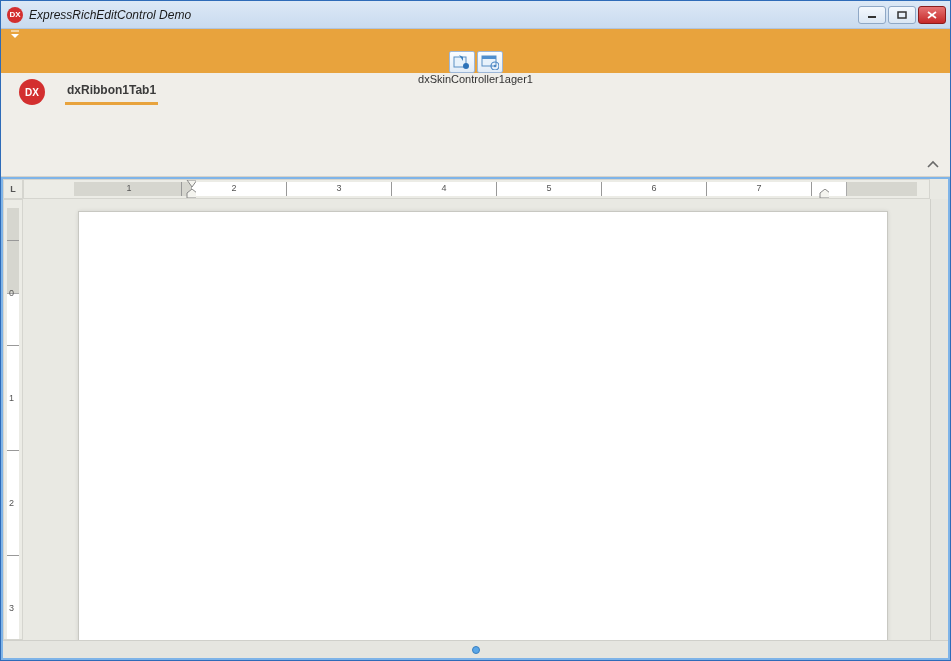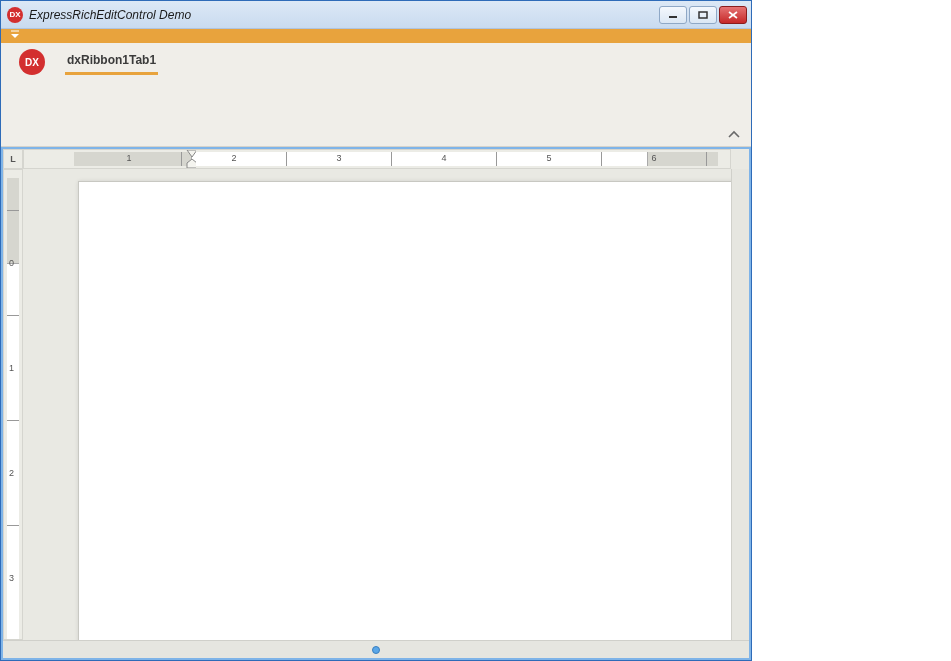--- a/index.html
+++ b/index.html
@@ -3,21 +3,21 @@
 <meta charset="utf-8">
 <style>
   * { box-sizing: border-box; }
   html, body {
     margin: 0; padding: 0;
     font-family: "Segoe UI", Tahoma, Arial, sans-serif;
     font-size: 12px;
     background: #fff;
   }
   .window {
-    width: 752px; height: 661px;
+    width: 951px; height: 661px;
     border: 1px solid #2e6bb8;
     display: flex; flex-direction: column;
     position: relative;
     background: #fff;
   }
   .titlebar {
     height: 28px;
     background: linear-gradient(#dce8f6, #c9dbef);
     border-bottom: 1px solid #b0c4de;
     display: flex; align-items: center;
@@ -205,20 +205,40 @@
 
   <div class="qat">
     <div class="caret">
       <svg width="8" height="10" viewBox="0 0 8 10">
         <line x1="0" y1="1" x2="8" y2="1" stroke="#fff" stroke-width="1"></line>
         <polygon points="0,4 8,4 4,8" fill="#fff"></polygon>
       </svg>
     </div>
   </div>
 
+  <div class="ribbon-strip">
+    <div class="tray-icons">
+      <div class="ico-btn">
+        <svg width="18" height="16">
+          <rect x="1" y="3" width="12" height="10" fill="#e8f2fb" stroke="#5a8fc4"></rect>
+          <path d="M6 1 L10 3 L10 7 Z" fill="#3a7fbf"></path>
+          <circle cx="13" cy="12" r="3" fill="#2d72b8"></circle>
+        </svg>
+      </div>
+      <div class="ico-btn">
+        <svg width="18" height="16">
+          <rect x="1" y="2" width="14" height="10" fill="#e8f2fb" stroke="#5a8fc4"></rect>
+          <rect x="1" y="2" width="14" height="3" fill="#4f8fcf"></rect>
+          <circle cx="14" cy="12" r="4" fill="none" stroke="#4a86c4" stroke-width="1.2"></circle>
+          <circle cx="14" cy="12" r="1.2" fill="#4a86c4"></circle>
+        </svg>
+      </div>
+    </div>
+    <div class="ribbon-sublabel">dxSkinController1ager1</div>
+  </div>
 
   <div class="tab-row">
     <div class="dx-badge">DX</div>
     <div class="ribbon-tab">dxRibbon1Tab1</div>
     <div class="collapse-chevron">
       <svg width="14" height="12">
         <polyline points="2,9 7,4 12,9" fill="none" stroke="#6a6a6a" stroke-width="1.6"></polyline>
       </svg>
     </div>
   </div>

